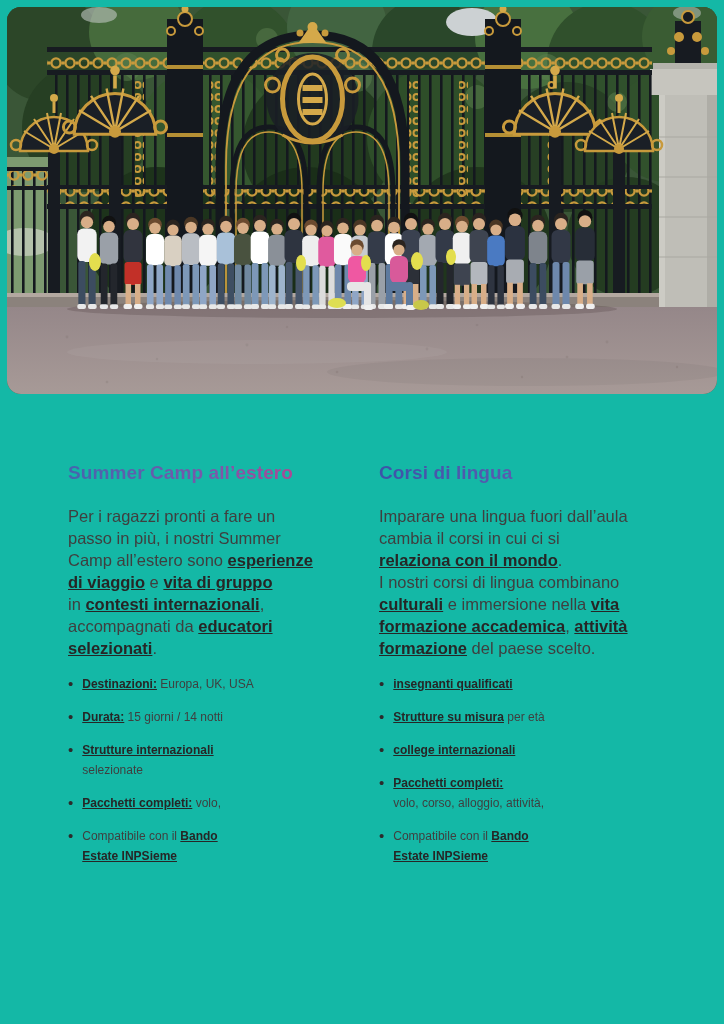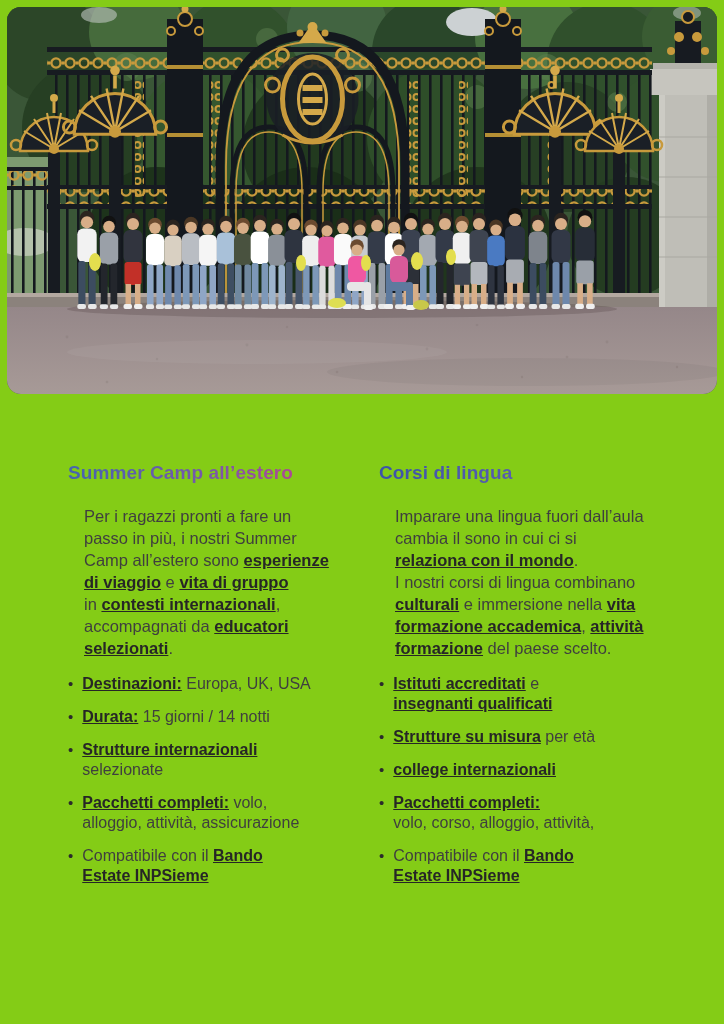--- a/index.html
+++ b/index.html
@@ -1,36 +1,36 @@
 <!DOCTYPE html>
 <html><head>
 <meta charset="utf-8">
 <style>
   html,body{margin:0;padding:0;background:#ffffff;}
-  .page{position:relative;width:724px;height:1024px;background:#84cc16;overflow:hidden;
+  .page{position:relative;width:724px;height:1024px;background:#14b8a6;overflow:hidden;
         font-family:"Liberation Sans","DejaVu Sans",sans-serif;}
   .photo{position:absolute;left:7px;top:7px;width:710px;height:387px;border-radius:14px;
          overflow:hidden;background:#3a5637;}
   .photo svg{display:block;}
   .content{position:absolute;left:68px;top:462px;width:600px;display:flex;gap:33px;}
   .col{width:278px;flex:0 0 auto;}
   .col.right{width:289px;}
   h2.heading{margin:0 0 21px 0;font-size:19px;line-height:22px;font-weight:700;letter-spacing:.1px;}
   .grad-left{color:#8f55a8;background-image:linear-gradient(90deg,#4565ae 0%,#7a58aa 52%,#ce3f86 100%);}
   .grad-right{color:#5b55ae;background-image:linear-gradient(90deg,#3b54a8 0%,#7a66b8 100%);}
   @supports ((-webkit-background-clip:text) or (background-clip:text)){
     .grad{-webkit-background-clip:text;background-clip:text;color:transparent;}
   }
-  .para{margin:0 0 15px 16px;}
+  .para{margin:0 0 15px 0;}
   .tl{font-size:16.5px;line-height:22px;color:#3f3f3f;white-space:nowrap;}
   .b{font-weight:700;color:#262626;text-decoration:underline;}
   ul.blist{list-style:none;margin:0;padding:0;}
   li.bitem{display:flex;gap:9px;margin-bottom:13px;align-items:flex-start;}
   .dot{flex:0 0 auto;font-size:15px;line-height:20px;color:#2b2b2b;}
-  .btext .tl{font-size:16px;line-height:20px;}
+  .btext .tl{font-size:12px;line-height:20px;}
 </style>
 </head>
 <body>
 
 <div class="page">
 
   <div class="photo" aria-label="Gruppo di ragazzi in posa davanti al cancello nero e oro (Canada Gate) di Buckingham Palace, con alberi sullo sfondo e pilastro in pietra a destra">
     <svg width="710" height="387" viewBox="0 0 710 387" xmlns="http://www.w3.org/2000/svg">
       <defs>
         <linearGradient id="grd" x1="0" y1="0" x2="0" y2="1">
@@ -299,50 +299,48 @@
             <span class="dot">•</span>
             <div class="btext">
               <div class="tl"><span class="b">Strutture internazionali</span></div>
               <div class="tl"><span>selezionate</span></div>
             </div>
           </li>
           <li class="bitem">
             <span class="dot">•</span>
             <div class="btext">
               <div class="tl"><span class="b">Pacchetti completi:</span><span> volo,</span></div>
-              <div class="tl"><span>alloggio, attività, assicurazione</span></div>
             </div>
           </li>
           <li class="bitem">
             <span class="dot">•</span>
             <div class="btext">
               <div class="tl"><span>Compatibile con il </span><span class="b">Bando</span></div>
               <div class="tl"><span class="b">Estate INPSieme</span></div>
             </div>
           </li>
         </ul>
     </div>
 
     <div class="col right">
       <h2 class="heading grad grad-right">Corsi di lingua</h2>
       <div class="para">
           <div class="tl"><span>Imparare una lingua fuori dall’aula</span></div>
-          <div class="tl"><span>cambia il sono in cui ci si</span></div>
+          <div class="tl"><span>cambia il corsi in cui ci si</span></div>
           <div class="tl"><span class="b">relaziona con il mondo</span><span>.</span></div>
           <div class="tl"><span>I nostri corsi di lingua combinano</span></div>
           <div class="tl"><span class="b">culturali</span><span> e immersione nella </span><span class="b">vita</span></div>
           <div class="tl"><span class="b">formazione accademica</span><span>, </span><span class="b">attività</span></div>
           <div class="tl"><span class="b">formazione</span><span> del paese scelto.</span></div>
         </div>
       <ul class="blist">
 
       <li class="bitem">
             <span class="dot">•</span>
             <div class="btext">
-              <div class="tl"><span class="b">Istituti accreditati</span><span> e</span></div>
               <div class="tl"><span class="b">insegnanti qualificati</span></div>
             </div>
           </li>
           <li class="bitem">
             <span class="dot">•</span>
             <div class="btext">
               <div class="tl"><span class="b">Strutture su misura</span><span> per età</span></div>
             </div>
           </li>
           <li class="bitem">

